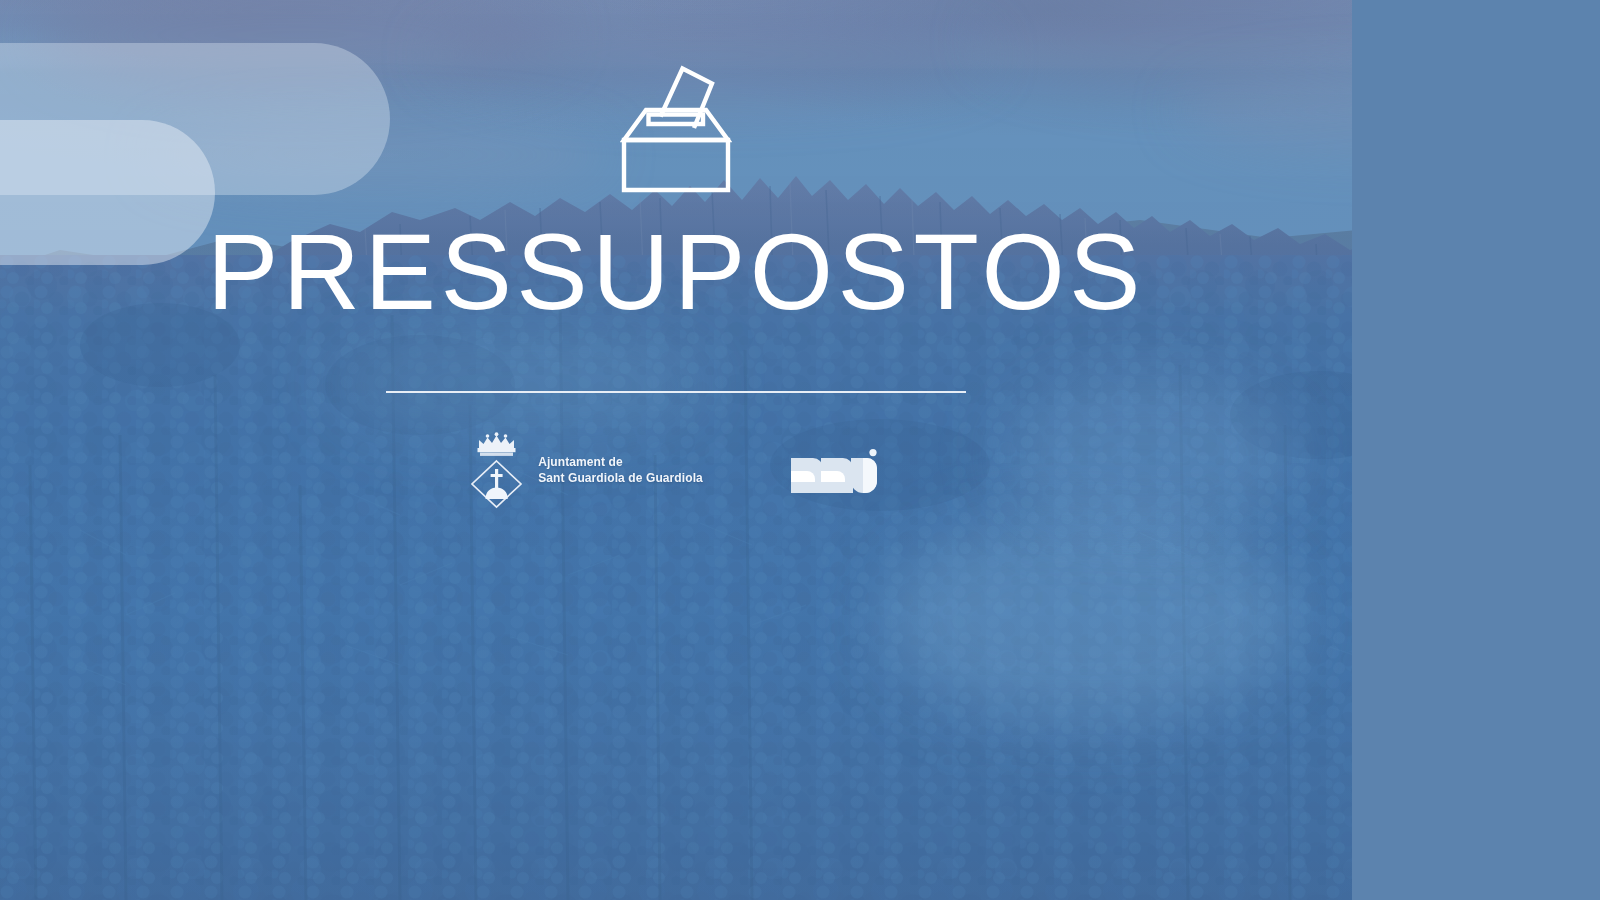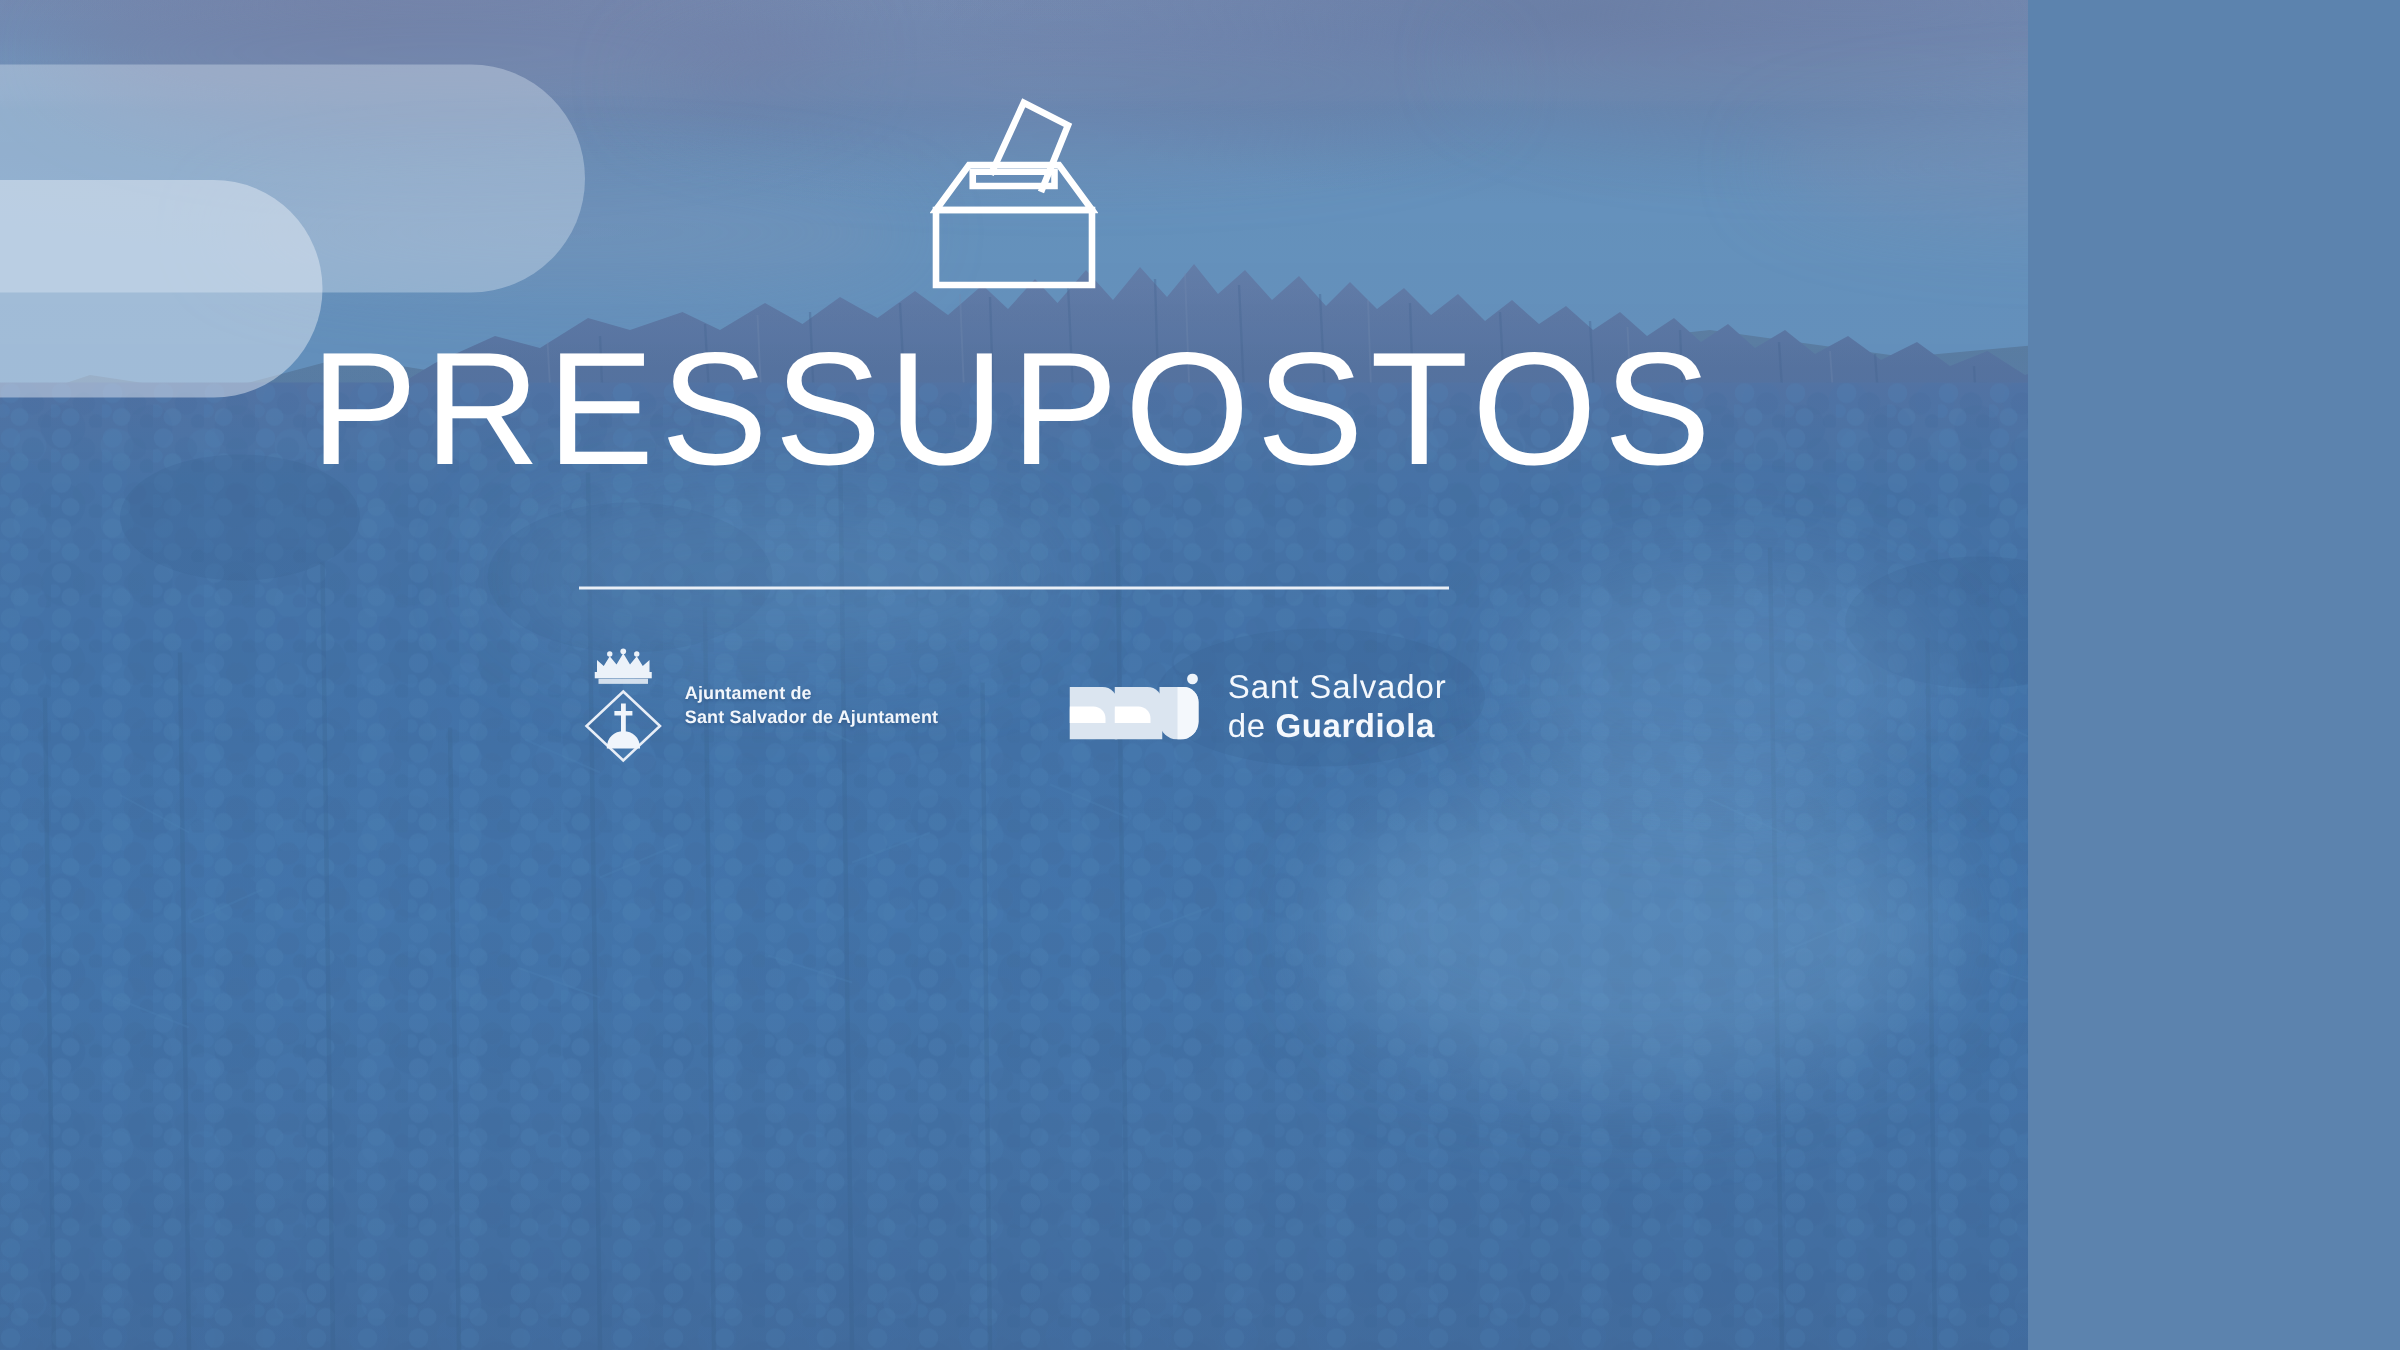--- a/index.html
+++ b/index.html
@@ -289,21 +289,21 @@
           <path d="M27.5,30 L52,53 L27.5,76 L3,53 Z" fill="none" stroke="#e8eef7" stroke-width="1.7"></path>
 
           <g fill="#f0f5fb">
             <rect x="26" y="38" width="3.2" height="21"></rect>
             <rect x="21.6" y="43" width="12" height="3"></rect>
             <path d="M16.5,68 C16.5,60.5 21.5,56.5 27.6,56.5 C33.7,56.5 38.7,60.5 38.7,68 Z"></path>
           </g>
         </svg>
         <div class="ajt-text">
           <div>Ajuntament de</div>
-          <div>Sant Salvador de Ajuntament</div>
+          <div>Sant Guardiola de Guardiola</div>
         </div>
       </div>
 
       <div class="ssg">
         <svg class="ssg-mark" viewBox="0 0 94 44">
           <defs>
             <clipPath id="s1c">
                 <path d="M2,9 h22 a10,10 0 0 1 10,10 v25 h-32 Z"></path>
               </clipPath>
             <clipPath id="s2c">
@@ -318,21 +318,17 @@
 
           <g clip-path="url(#s2c)">
             <rect x="30" y="0" width="36" height="46" fill="#dbe5f0"></rect>
             <path d="M32,22 h16 a8,8 0 0 1 8,8 v3 h-26 Z" fill="#ffffff"></path>
           </g>
 
           <path d="M62,9 h16 a10,10 0 0 1 10,10 v13 a12,12 0 0 1 -12,12 h-2 a12,12 0 0 1 -12,-12 Z" fill="#dbe5f0"></path>
           <path d="M74,9 h4 a10,10 0 0 1 10,10 v13 a12,12 0 0 1 -12,12 h-2 Z" fill="#f4f8fc"></path>
           <circle cx="84" cy="3.6" r="3.6" fill="#eef4fa"></circle>
         </svg>
-        <div class="ssg-text">
-          <div class="ssg-l1">Sant Salvador</div>
-          <div class="ssg-l2"><span>de </span><b>Guardiola</b></div>
-        </div>
       </div>
 
     </div>
   </div>
 </div>
 
 </body></html>

